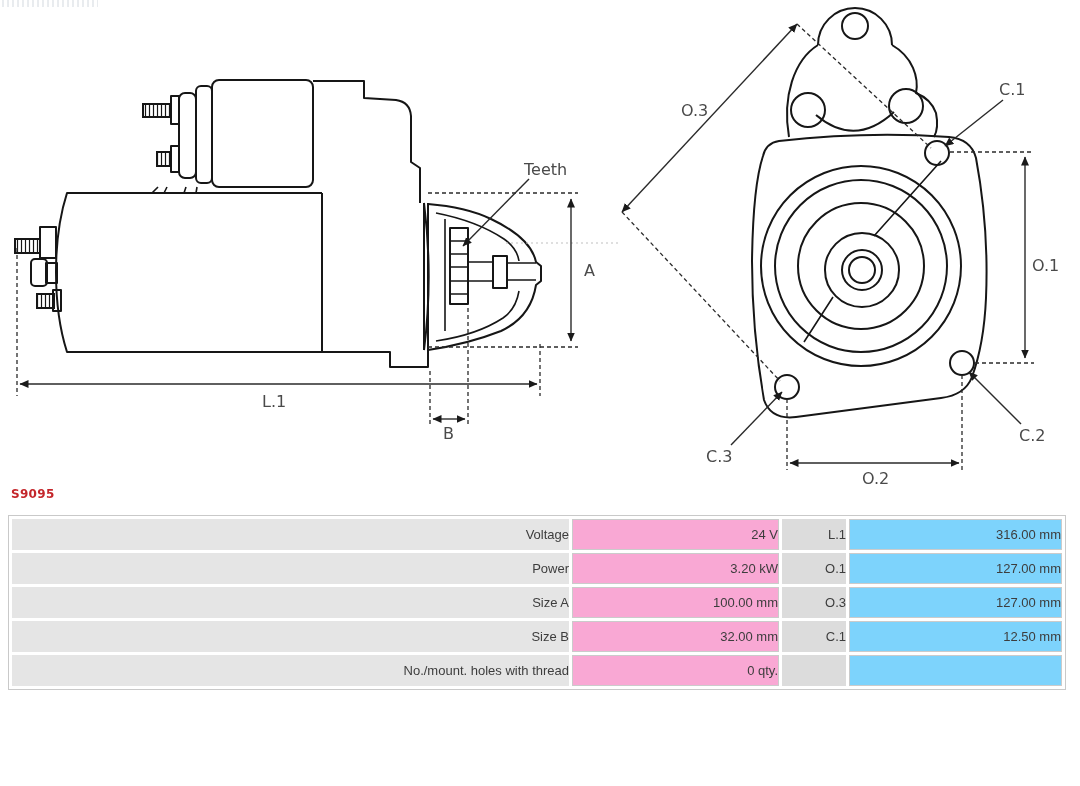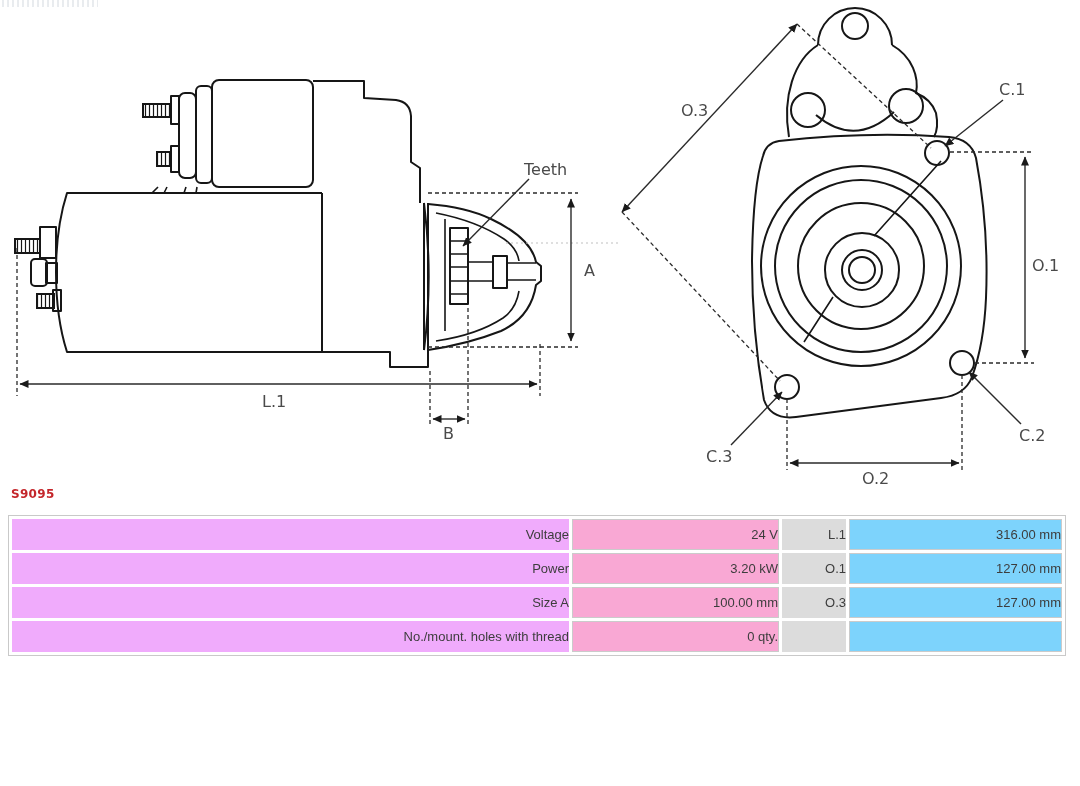--- a/index.html
+++ b/index.html
@@ -26,21 +26,21 @@
   }
   table.specs{
     position:absolute;left:8px;top:515px;width:1058px;
     border-collapse:separate;border-spacing:3px;
     background:#fff;border:1px solid #c9c9c9;table-layout:fixed;
   }
   table.specs td{
     height:29px;font-size:13px;color:#3d3d3d;vertical-align:middle;
     padding:0;white-space:nowrap;overflow:hidden;
   }
-  td.c-label{background:#f0abfc;text-align:right;padding-right:13px;}
+  td.c-label{background:#e5e5e5;text-align:right;padding-right:13px;}
   td.c-value{background:#f9a8d4;border:1px solid #cbcbcb;width:205px;text-align:right;padding-right:11px;}
   td.c-dim{background:#dcdcdc;width:64px;text-align:right;padding-right:10px;}
   td.c-dimvalue{background:#7dd3fc;border:1px solid #cbcbcb;width:211px;text-align:right;padding-right:8px;}
 </style>
 </head>
 <body>
 
 <div class="stage">
 
   <div class="watermark"></div>
@@ -174,20 +174,26 @@
         <td class="c-dim">O.1</td>
         <td class="c-dimvalue">127.00 mm</td>
       </tr>
       <tr>
         <td class="c-label">Size A</td>
         <td class="c-value">100.00 mm</td>
         <td class="c-dim">O.3</td>
         <td class="c-dimvalue">127.00 mm</td>
       </tr>
       <tr>
+        <td class="c-label">Size B</td>
+        <td class="c-value">32.00 mm</td>
+        <td class="c-dim">C.1</td>
+        <td class="c-dimvalue">12.50 mm</td>
+      </tr>
+      <tr>
         <td class="c-label">No./mount. holes with thread</td>
         <td class="c-value">0 qty.</td>
         <td class="c-dim"></td>
         <td class="c-dimvalue"></td>
       </tr>
     </tbody>
   </table>
 
 </div>
 

